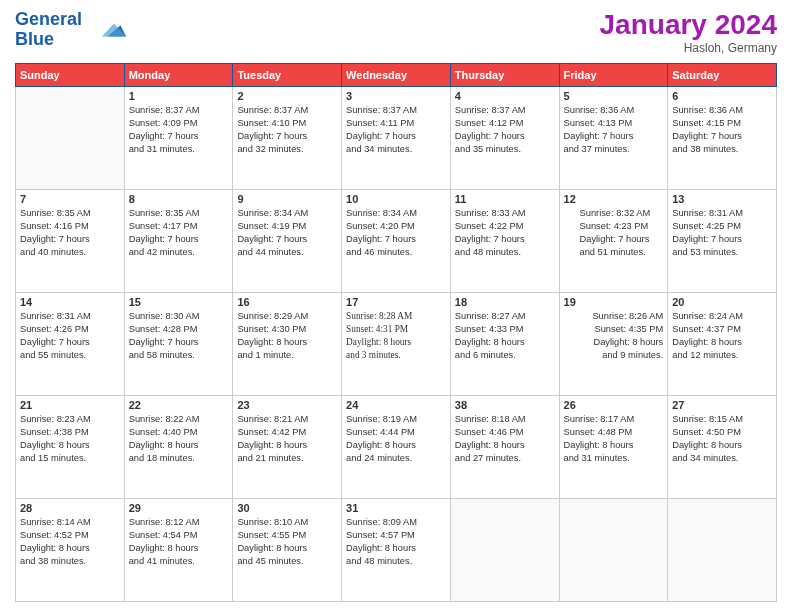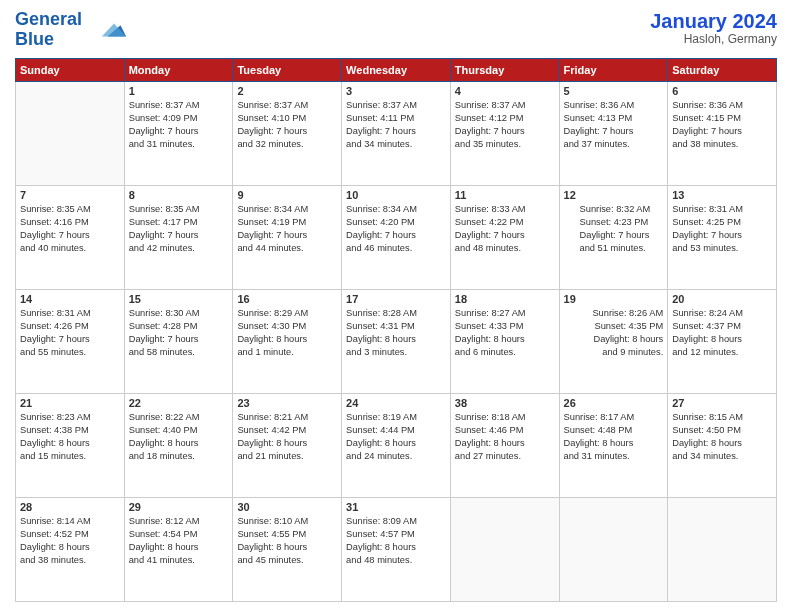--- a/index.html
+++ b/index.html
@@ -37,36 +37,36 @@
     .logo-text span { color: #1a5fa8; }
     .logo-icon {
       width: 28px;
       height: 28px;
       margin-left: 2px;
     }
     .title-section {
       text-align: right;
     }
     .month-title {
-      font-size: 20px;
+      font-size: 28px;
       font-weight: bold;
-      color: #1d4ed8;
+      color: #a21caf;
       line-height: 1.1;
     }
     .location {
       font-size: 12px;
       color: #555;
     }
     table {
       width: 100%;
       border-collapse: collapse;
       flex: 1;
     }
     th {
-      background-color: #b91c1c;
+      background-color: #ef4444;
       color: #fff;
       font-size: 11px;
       font-weight: bold;
       padding: 5px 4px;
       text-align: left;
       border: 1px solid #1a5595;
     }
     td {
       border: 1px solid #ccc;
       vertical-align: top;
@@ -242,21 +242,21 @@
           </td>
           <td>
             <span class="day-number">16</span>
             <div class="day-info" style="white-space: pre-line;">Sunrise: 8:29 AM
 Sunset: 4:30 PM
 Daylight: 8 hours
 and 1 minute.</div>
           </td>
           <td>
             <span class="day-number">17</span>
-            <div class="day-info" style="white-space: pre-line;">Sunrise: 8:28 AM
+            <div class="day-info" style="white-space: pre-line; font-family: Liberation Serif, serif;">Sunrise: 8:28 AM
 Sunset: 4:31 PM
 Daylight: 8 hours
 and 3 minutes.</div>
           </td>
           <td>
             <span class="day-number">18</span>
             <div class="day-info" style="white-space: pre-line;">Sunrise: 8:27 AM
 Sunset: 4:33 PM
 Daylight: 8 hours
 and 6 minutes.</div>

